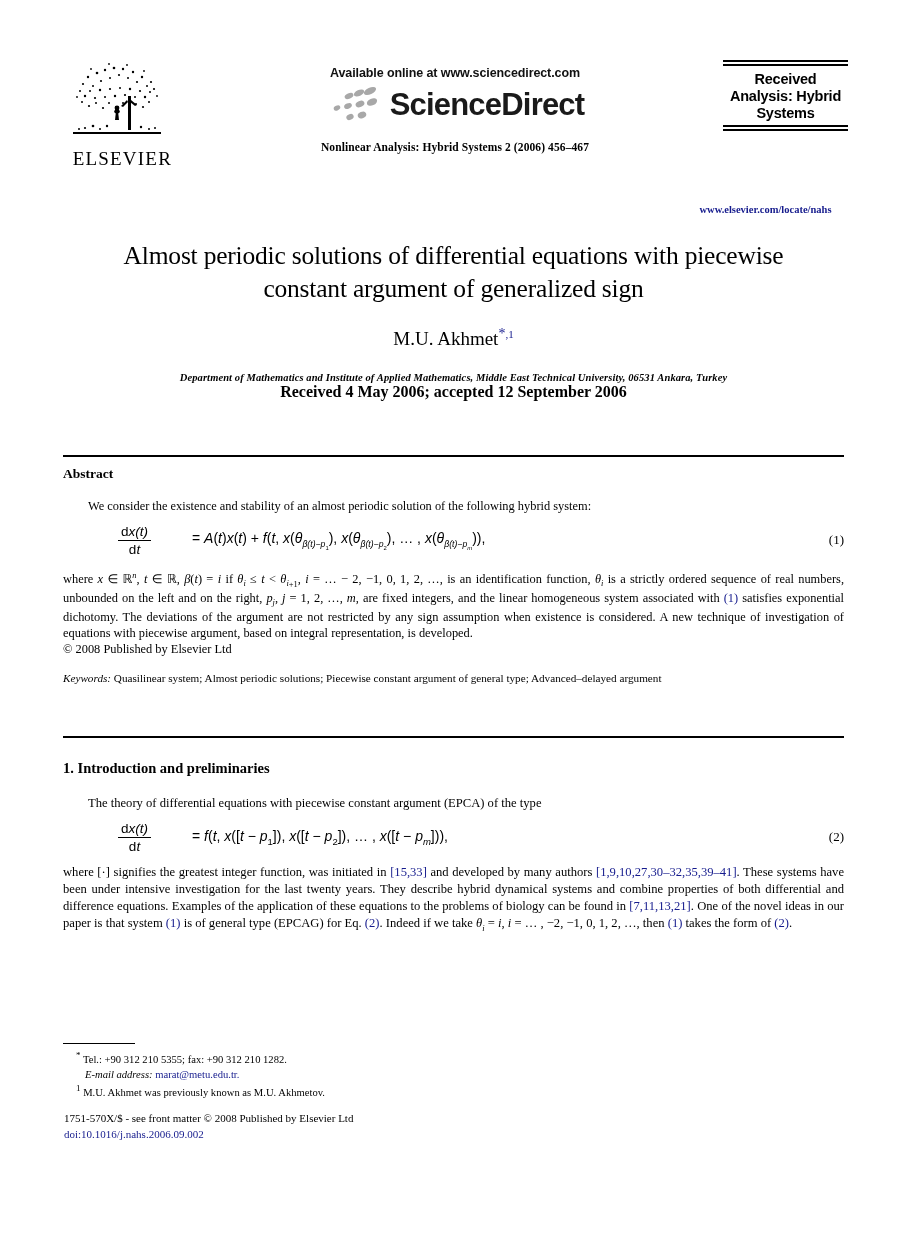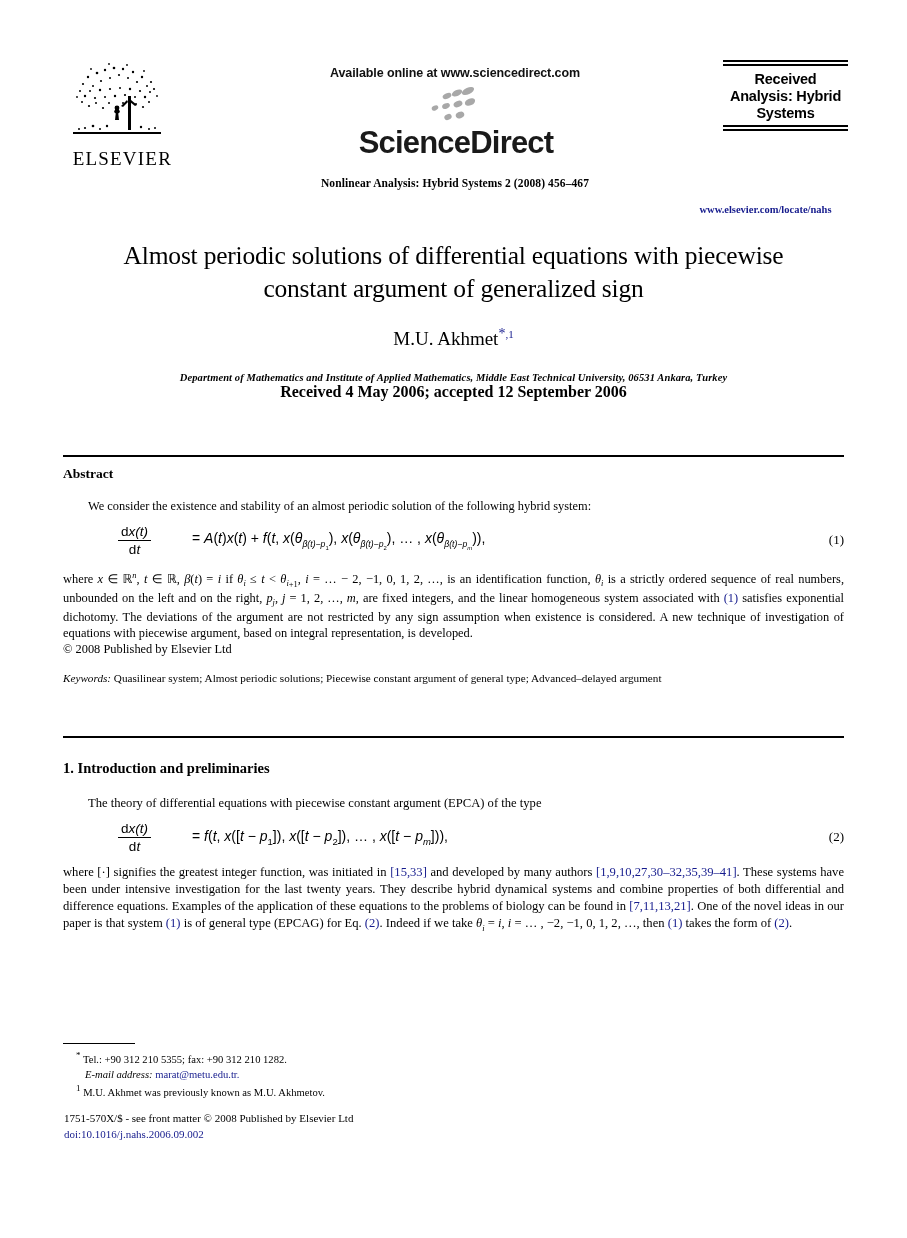--- a/index.html
+++ b/index.html
@@ -63,21 +63,20 @@
     font-size: 12.5px;
     font-weight: bold;
     letter-spacing: -0.1px;
     color: #111;
   }
   .sd-logo-row {
     display: flex;
     align-items: center;
     justify-content: center;
     margin-top: 5px;
-    flex-direction: column;
   }
   .sd-dots { width: 62px; height: 40px; }
   .sd-name {
     font-family: "Liberation Sans", sans-serif;
     font-size: 31px;
     font-weight: bold;
     letter-spacing: -0.8px;
     color: #1a1a1a;
     margin-left: 2px;
   }
@@ -411,21 +410,21 @@
             <ellipse cx="46" cy="17" rx="5.4" ry="3.4" transform="rotate(-24 46 17)"></ellipse>
             <ellipse cx="34" cy="19" rx="4.6" ry="3.0" transform="rotate(-24 34 19)"></ellipse>
             <ellipse cx="22" cy="21" rx="4.0" ry="2.7" transform="rotate(-24 22 21)"></ellipse>
             <ellipse cx="11" cy="23" rx="3.4" ry="2.4" transform="rotate(-24 11 23)"></ellipse>
             <ellipse cx="36" cy="30" rx="4.4" ry="3.2" transform="rotate(-24 36 30)"></ellipse>
             <ellipse cx="24" cy="32" rx="3.8" ry="2.8" transform="rotate(-24 24 32)"></ellipse>
           </g>
         </svg>
         <span class="sd-name">ScienceDirect</span>
       </div>
-      <div class="journal-ref">Nonlinear Analysis: Hybrid Systems 2 (2008) 456–467</div>
+      <div class="journal-ref">Nonlinear Analysis: Hybrid Systems 2 (2006) 456–467</div>
     </div>
 
     <div class="jlogo">
       <div class="rule-pair"></div>
       <div class="jtitle">Received Analysis: Hybrid Systems</div>
       <div class="rule-pair"></div>
     </div>
     <div class="jlogo-url">www.elsevier.com/locate/nahs</div>
   </div>
 

